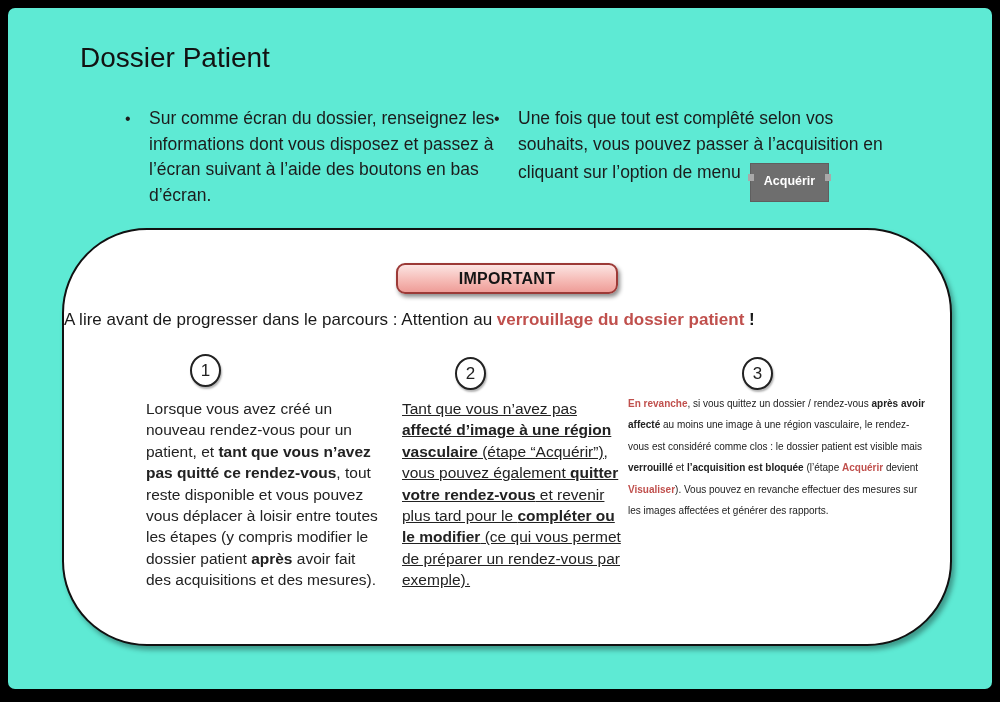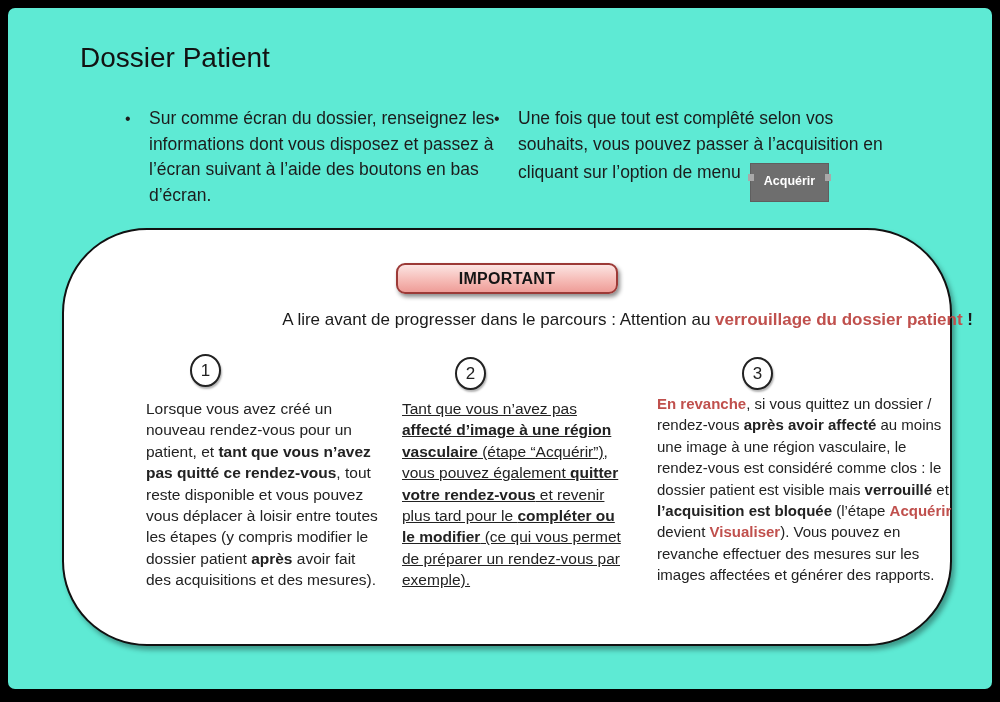--- a/index.html
+++ b/index.html
@@ -71,24 +71,23 @@
     border-radius: 9px;
     background: linear-gradient(#fce4e2, #f5b7b2 62%, #ee9d98);
     box-shadow: 2px 3px 4px rgba(0,0,0,0.45);
     display: flex; align-items: center; justify-content: center;
     font-size: 16px; font-weight: bold; color: #151515;
     letter-spacing: 0.3px;
   }
   .intro {
     position: absolute;
     left: 0; top: 80px; width: 100%;
-    text-align: right;
+    text-align: left;
     font-size: 17px;
     color: #1a1a1a;
-    margin-left: 23px;
   }
   .num-circle {
     position: absolute;
     width: 27px; height: 29px;
     border: 2px solid #222;
     border-radius: 50%;
     background: #fff;
     box-shadow: 1px 2px 2px rgba(0,0,0,0.3);
     display: flex; align-items: center; justify-content: center;
     font-size: 17px; color: #222;
@@ -98,21 +97,21 @@
   .nc-3 { left: 678px; top: 127px; }
   .step-col {
     position: absolute;
     font-size: 15.5px;
     line-height: 21.4px;
     color: #222;
     margin-left: 32px;
   }
   .col-1 { left: 50px;  top: 168px; width: 238px; }
   .col-2 { left: 306px; top: 168px; width: 222px; text-decoration: underline; }
-  .col-3 { left: 561px; top: 163px; width: 298px; font-size: 15px; }
+  .col-3 { left: 532px; top: 163px; width: 298px; font-size: 10px; }
   .b { font-weight: bold; }
 </style>
 </head>
 <body>
 
 <div class="slide">
 
   <div class="title">Dossier Patient</div>
 
   <div class="bullet bullet-1">

